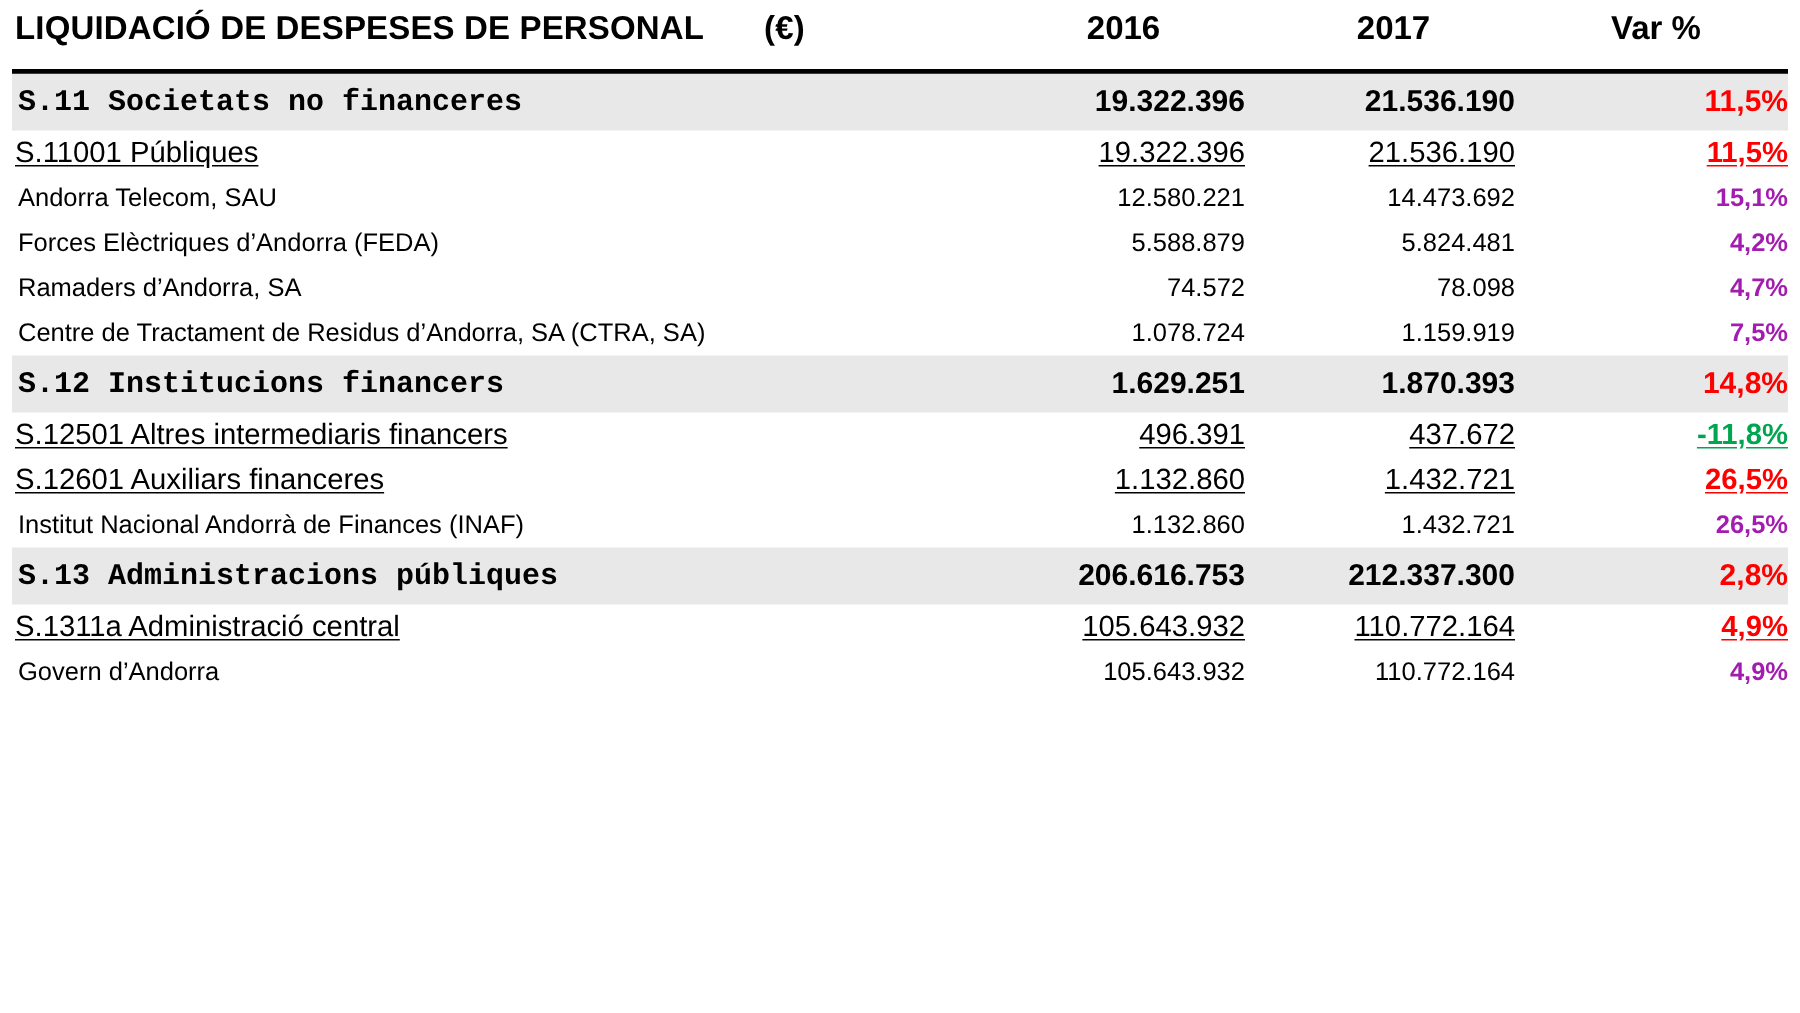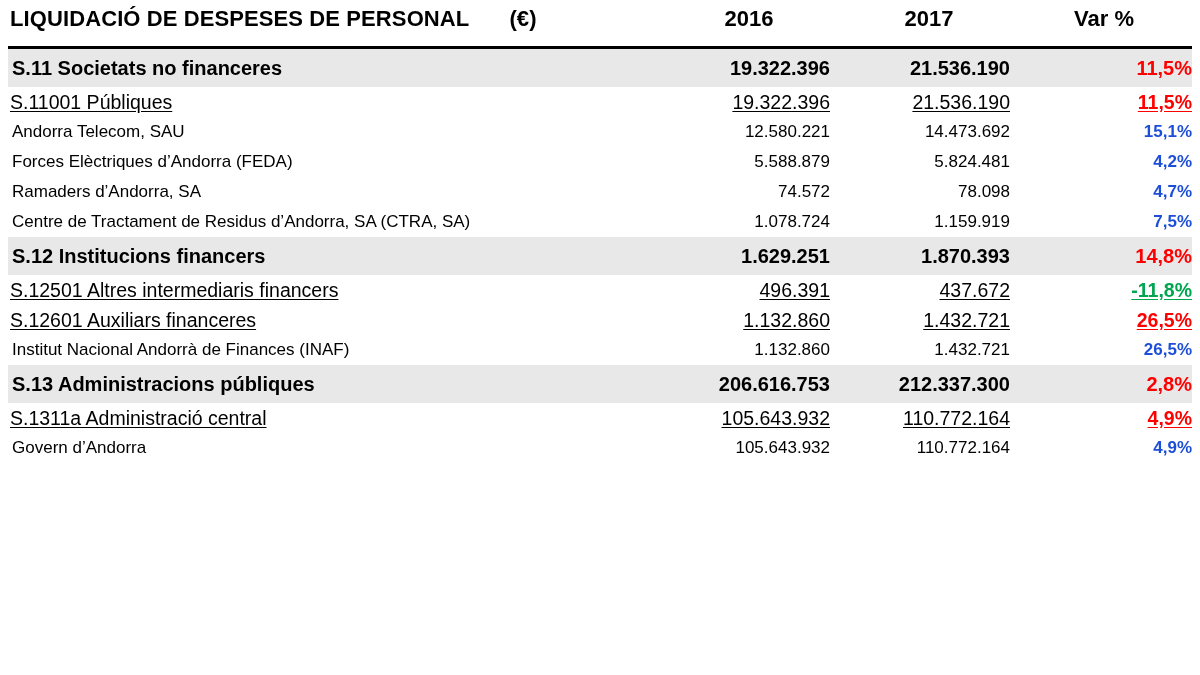--- a/index.html
+++ b/index.html
@@ -81,21 +81,21 @@
     font-weight: bold;
   }
 
   
   tr.section td {
     background: #e8e8e8;
     font-weight: bold;
     font-size: 20px;
     height: 34px;
   }
-  tr.section td.label { padding-left: 4px; }
+  tr.section td.label { padding-left: 4px; font-family: Liberation Mono, monospace; }
 
   
   tr.sub td .u {
     text-decoration: underline;
     text-underline-offset: 2px;
   }
   tr.sub td {
     font-size: 19.5px;
   }
 
@@ -105,21 +105,21 @@
   }
   tr.detail td.label {
     padding-left: 4px;
   }
   tr.detail td.label.wrap {
     line-height: 1.15;
     padding-top: 2px;
     padding-bottom: 2px;
   }
 
-  .pos { color: #1d4ed8; }
+  .pos { color: #a21caf; }
   .neg { color: #00a550; }
 
   tr.section td.var.pos { color: #ff0000; }
   tr.sub td.var.pos { color: #ff0000; }
   tr.sub td.var.neg { color: #00a550; }
   tr.detail td.var { font-weight: bold; }
 </style>
 </head>
 <body>
 

